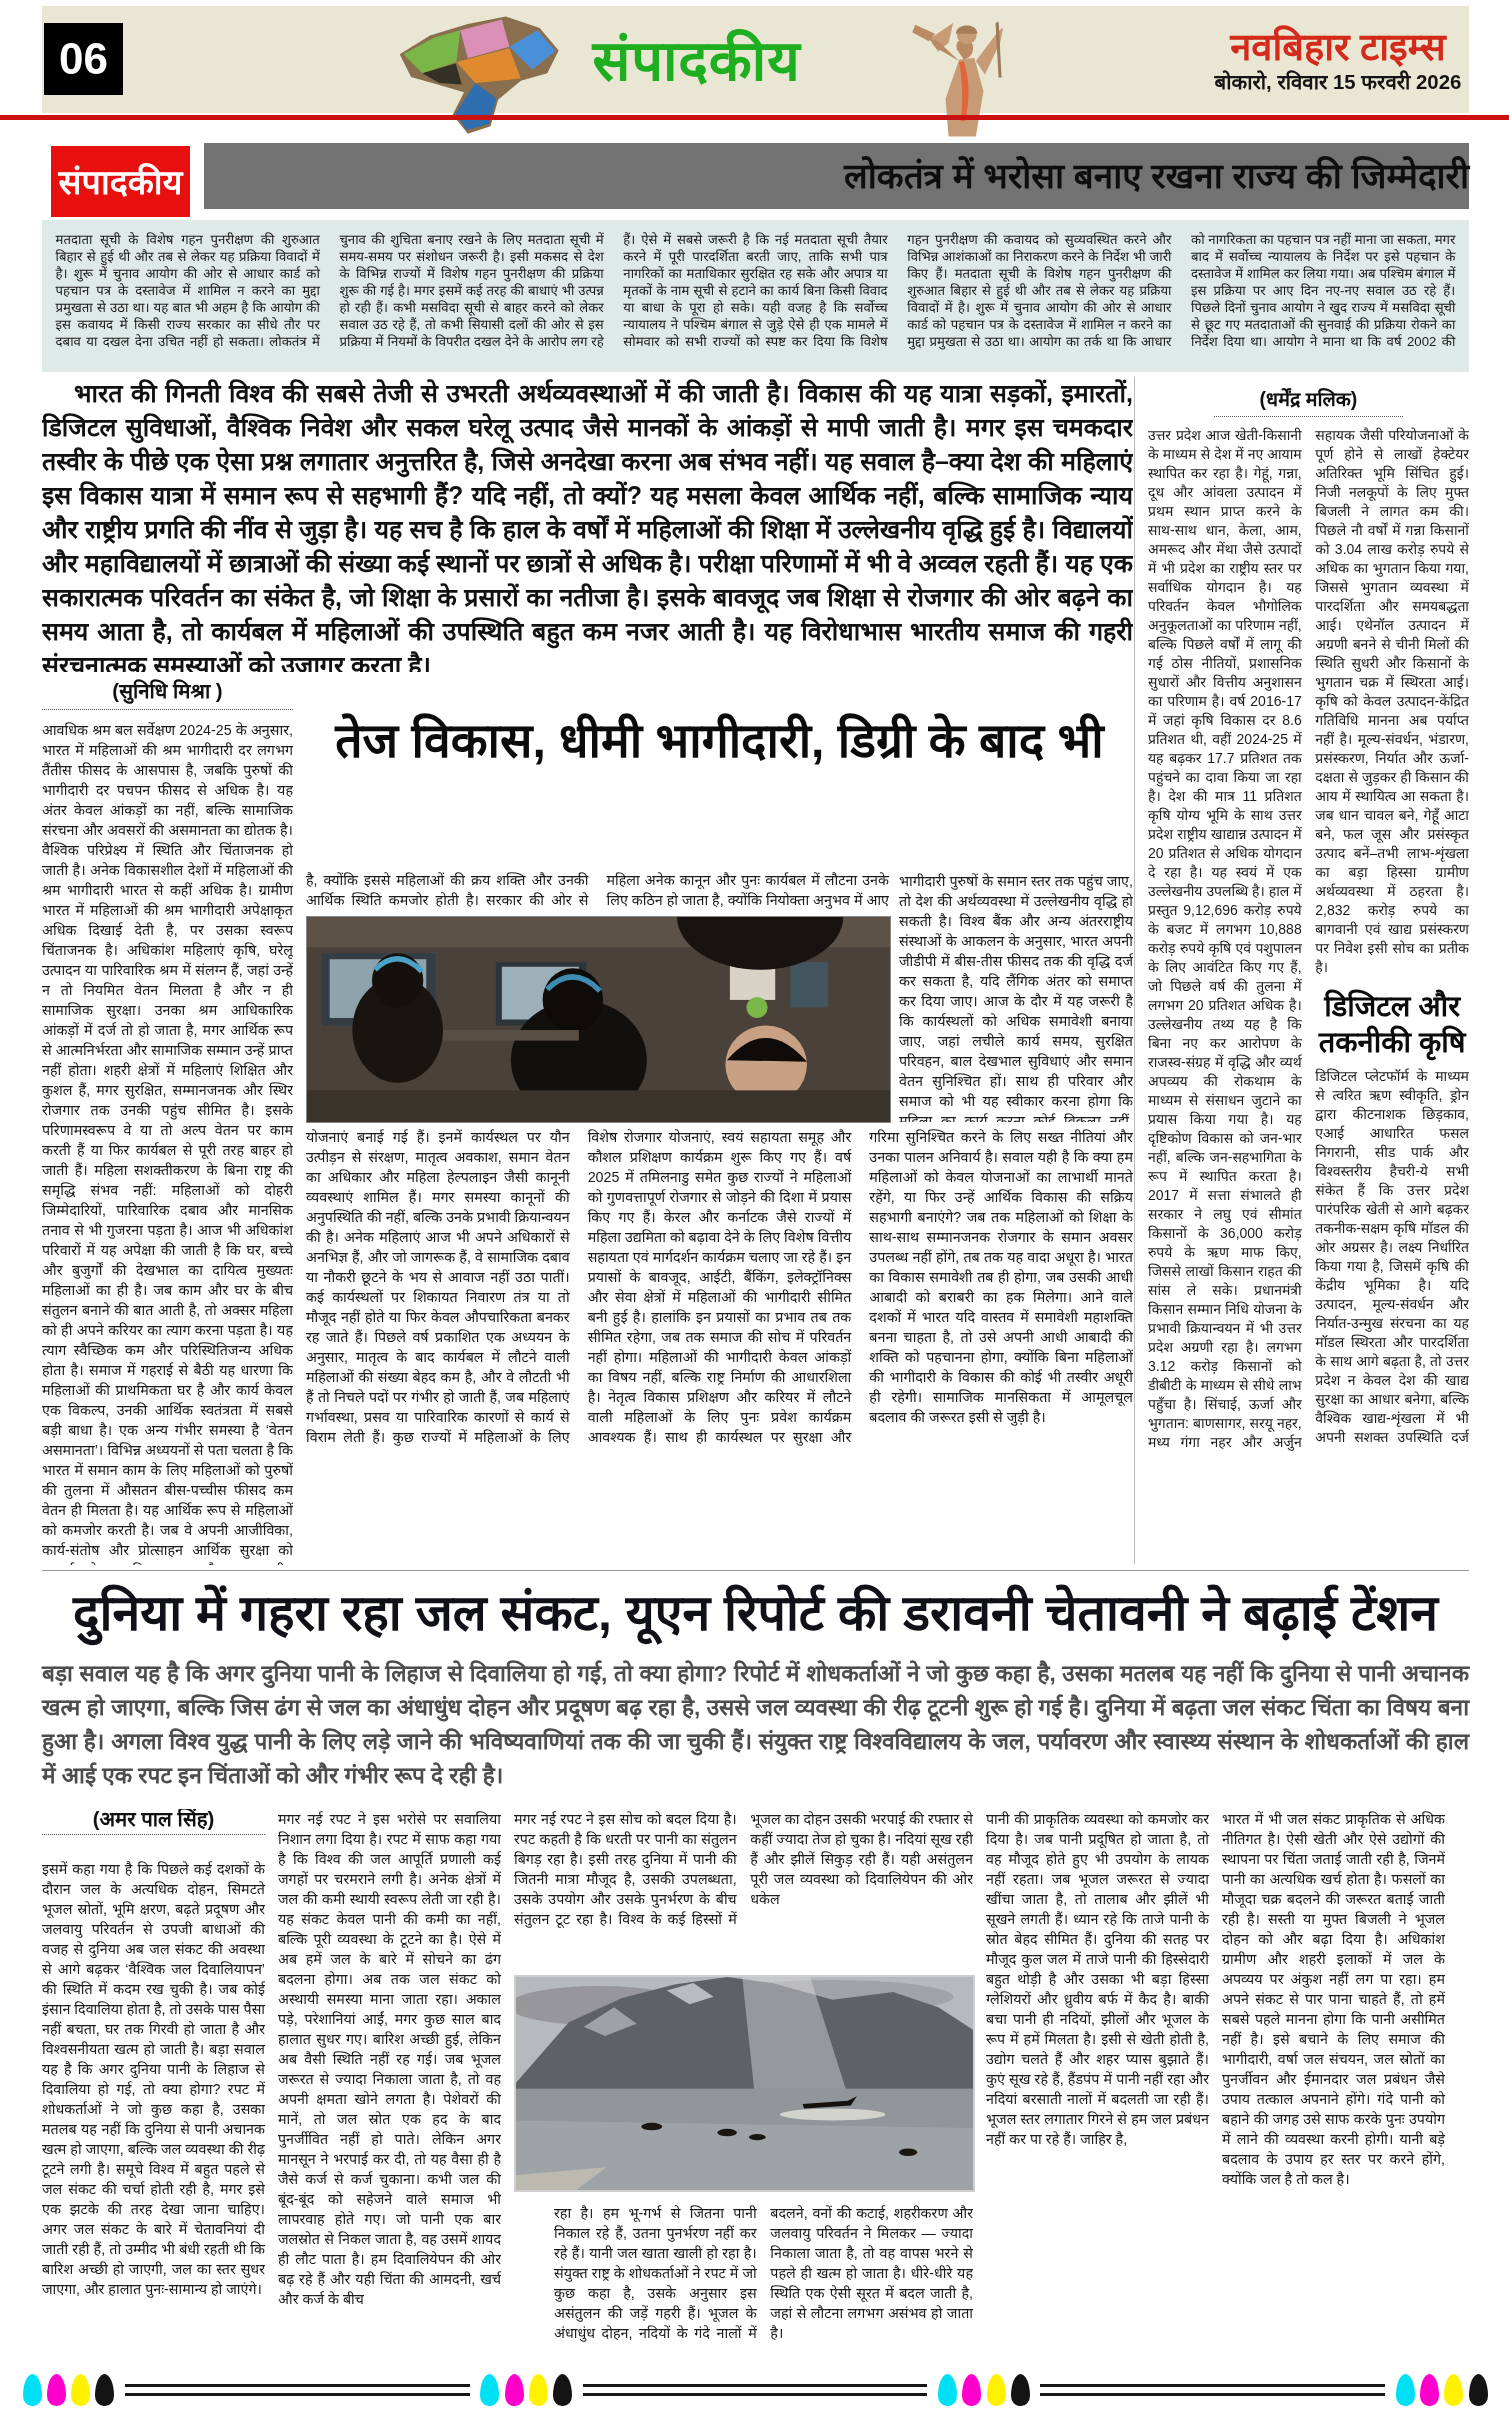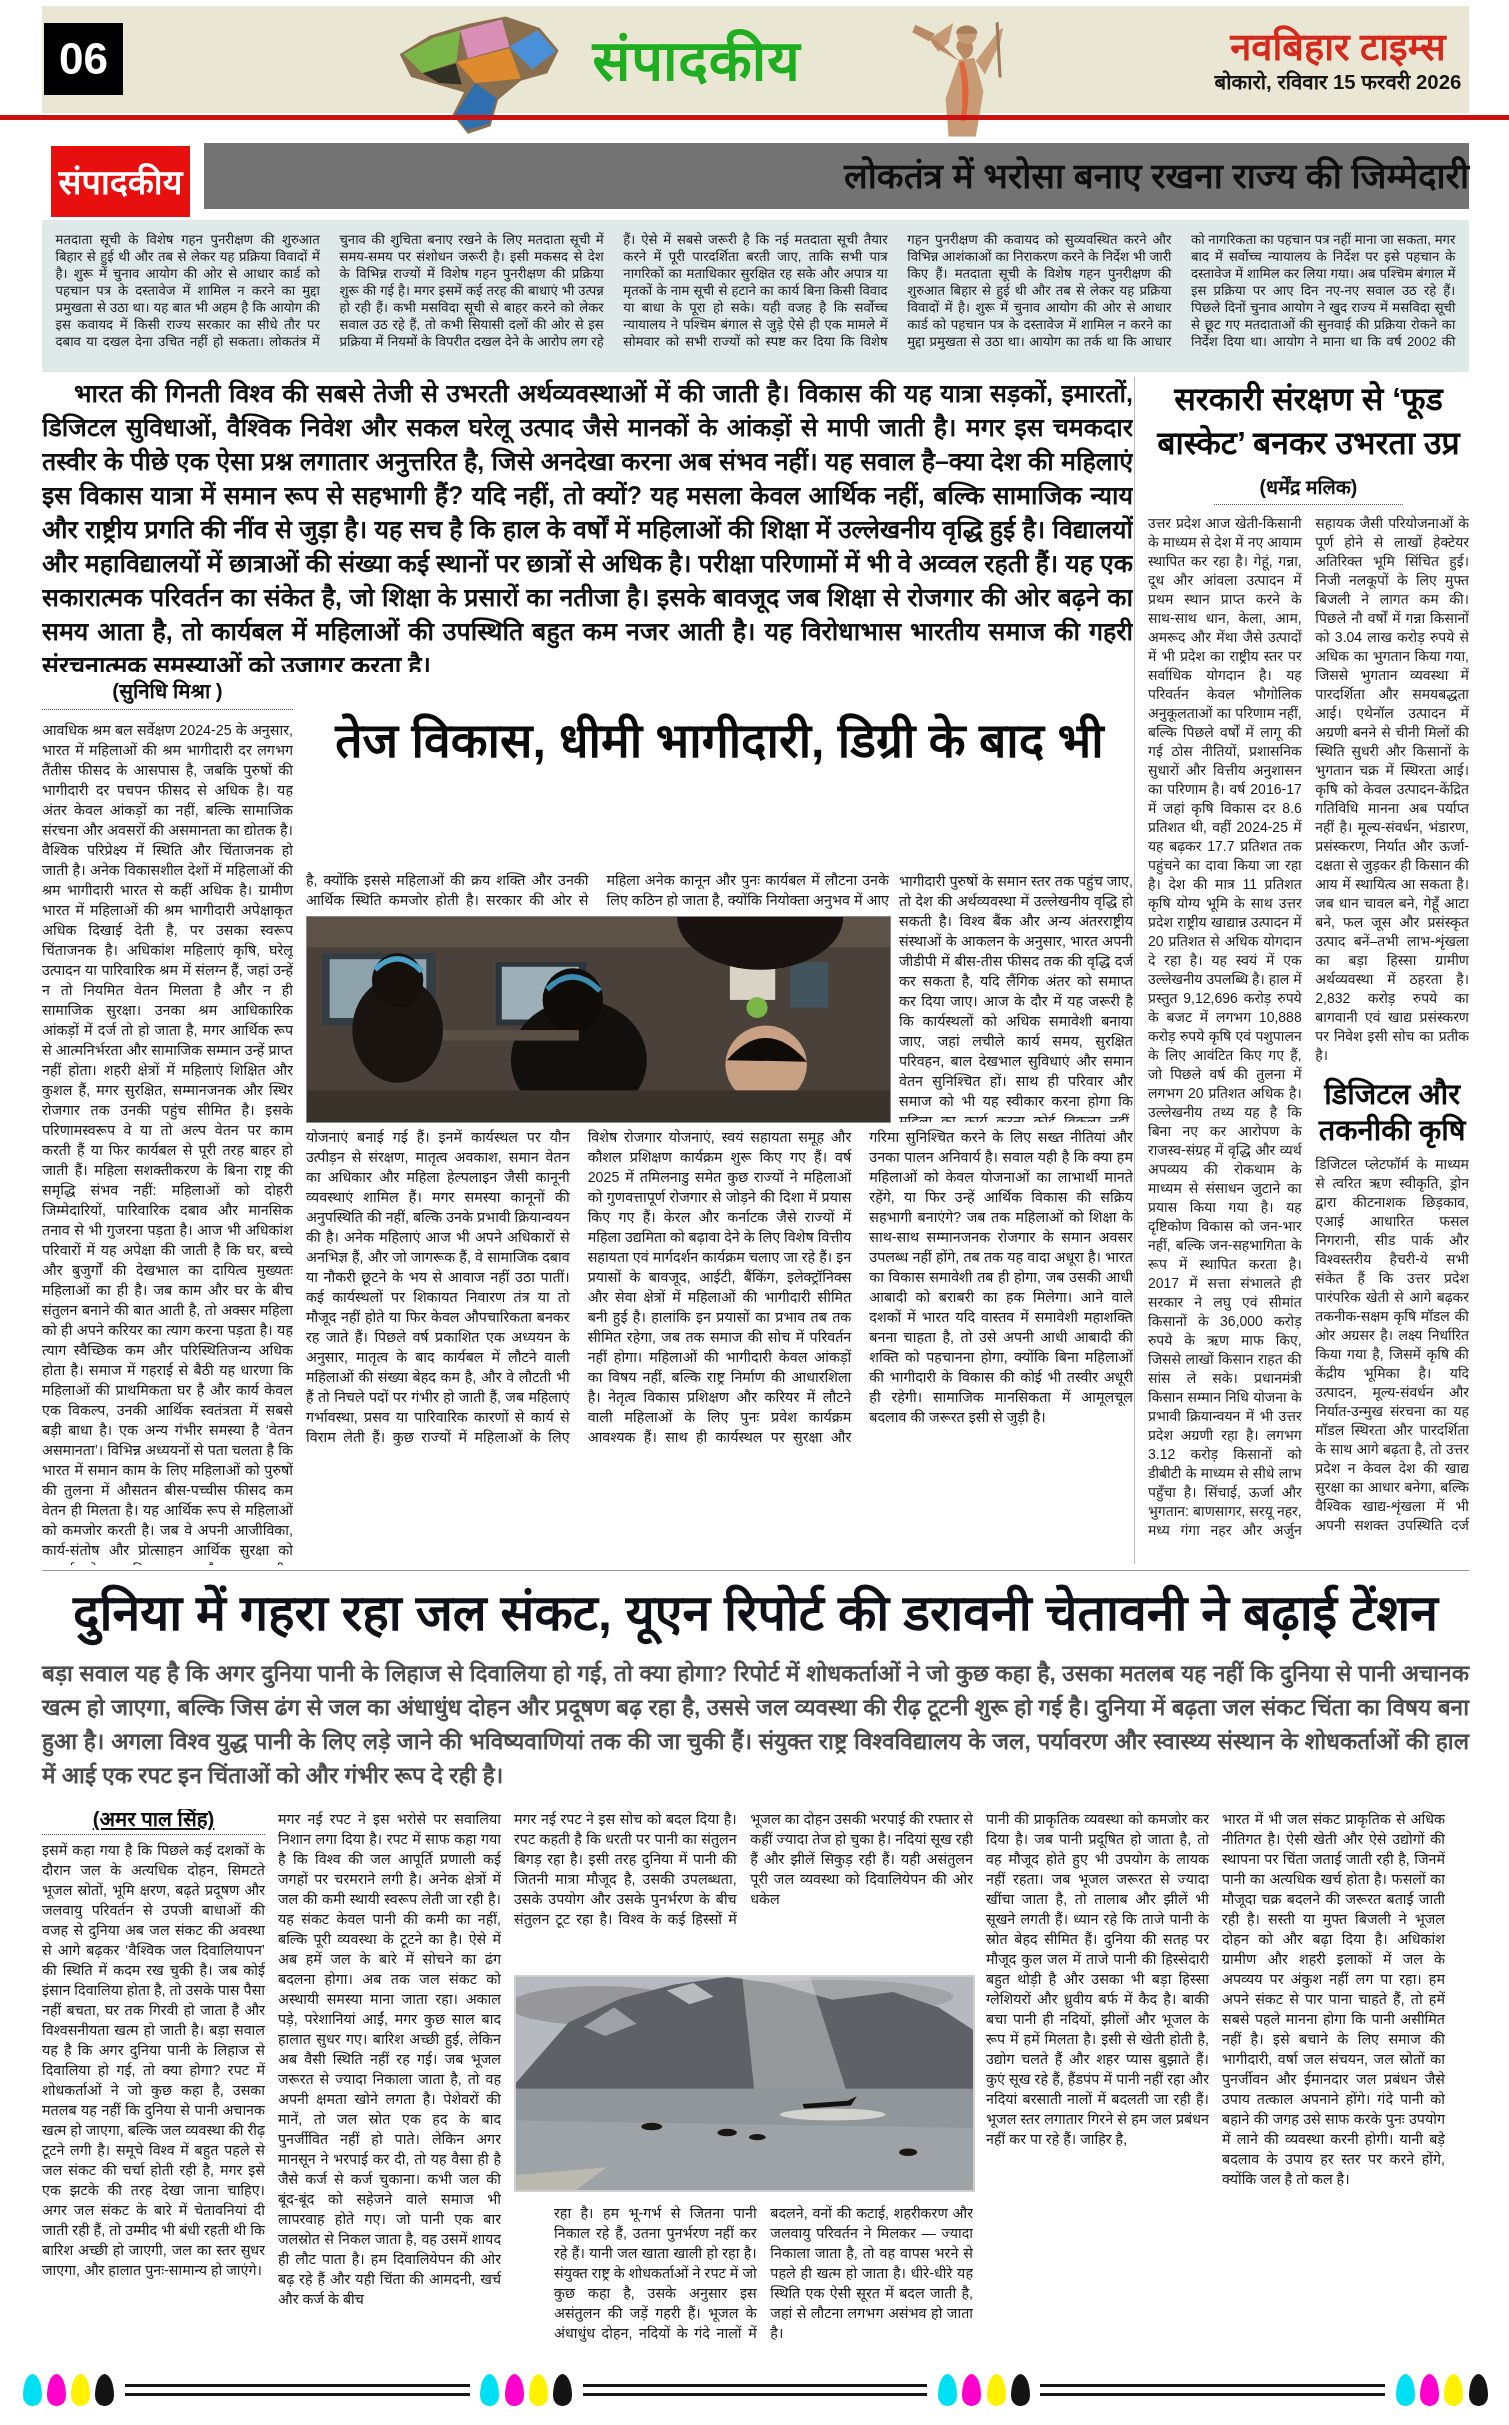--- a/index.html
+++ b/index.html
@@ -53,21 +53,21 @@
   .railflow p{margin:0 0 7.5px 0;}
   .railsub{font-weight:bold;font-size:29px;line-height:36px;text-align:center;margin:10.6px 0 7.5px 0;color:#0b0b0b;}
   
   .water{position:absolute;left:42px;top:1570px;width:1427px;height:796px;border-top:0.8px solid #999;}
   .wt-head{font-weight:bold;font-size:50px;line-height:72px;text-align:center;color:#101018;margin-top:6px;}
   .wt-sub{font-weight:bold;font-size:22.6px;line-height:34px;color:#4d4d4d;text-align:justify;margin-top:7.5px;}
   .wt-body{display:flex;gap:13px;margin-top:16.6px;height:559px;overflow:hidden;
            font-size:14.3px;line-height:20px;text-align:justify;}
   .wt-col{width:223px;flex:0 0 auto;overflow:hidden;}
   .wt-mid{width:459px;flex:0 0 auto;}
-  .wt-col .byline{margin-bottom:5px;font-size:20.4px;text-decoration:underline;}
+  .wt-col .byline{margin-bottom:24px;font-size:20.4px;}
   .wt-midtop,.wt-midbot{column-count:2;column-gap:13.6px;overflow:hidden;}
   .wt-midtop{height:160px;}
   .wt-midbot{height:172px;margin-top:6px;margin-left:40px;}
   .lake{width:457px;height:213px;border:2.3px solid #cfcfcf;margin-top:6px;background:#9ea3a8;}
   
   .regbar{position:absolute;left:22.6px;top:2372px;width:1465px;height:36px;display:flex;align-items:center;gap:10.6px;}
   .reggroup{display:flex;gap:5.3px;align-items:flex-end;}
   .blob{width:19px;height:32px;border-radius:50% 50% 46% 46% / 68% 68% 32% 32%;}
   .b-c{background:#00e0f5;}.b-m{background:#ff00cc;}.b-y{background:#fff200;}.b-k{background:#141414;}
   .regline{flex:1;display:flex;flex-direction:column;gap:5.3px;}
@@ -160,21 +160,20 @@
       <rect x="180" y="150" width="180" height="14" fill="#5a4f45"></rect>
     </svg>
 
     <div class="w-right">भागीदारी पुरुषों के समान स्तर तक पहुंच जाए, तो देश की अर्थव्यवस्था में उल्लेखनीय वृद्धि हो सकती है। विश्व बैंक और अन्य अंतरराष्ट्रीय संस्थाओं के आकलन के अनुसार, भारत अपनी जीडीपी में बीस-तीस फीसद तक की वृद्धि दर्ज कर सकता है, यदि लैंगिक अंतर को समाप्त कर दिया जाए। आज के दौर में यह जरूरी है कि कार्यस्थलों को अधिक समावेशी बनाया जाए, जहां लचीले कार्य समय, सुरक्षित परिवहन, बाल देखभाल सुविधाएं और समान वेतन सुनिश्चित हों। साथ ही परिवार और समाज को भी यह स्वीकार करना होगा कि महिला का कार्य करना कोई विकल्प नहीं, बल्कि उसका अधिकार है। पुरुषों को भी घरेलू जिम्मेदारियों में बराबर भागीदारी निभानी होगी। जब तक यह समग्र विकसित नहीं होगी, तब तक कानून और नीतियां सीमित प्रभाव ही डाल पाएंगी।</div>
     <div class="w-lower">योजनाएं बनाई गई हैं। इनमें कार्यस्थल पर यौन उत्पीड़न से संरक्षण, मातृत्व अवकाश, समान वेतन का अधिकार और महिला हेल्पलाइन जैसी कानूनी व्यवस्थाएं शामिल हैं। मगर समस्या कानूनों की अनुपस्थिति की नहीं, बल्कि उनके प्रभावी क्रियान्वयन की है। अनेक महिलाएं आज भी अपने अधिकारों से अनभिज्ञ हैं, और जो जागरूक हैं, वे सामाजिक दबाव या नौकरी छूटने के भय से आवाज नहीं उठा पातीं। कई कार्यस्थलों पर शिकायत निवारण तंत्र या तो मौजूद नहीं होते या फिर केवल औपचारिकता बनकर रह जाते हैं। पिछले वर्ष प्रकाशित एक अध्ययन के अनुसार, मातृत्व के बाद कार्यबल में लौटने वाली महिलाओं की संख्या बेहद कम है, और वे लौटती भी हैं तो निचले पदों पर गंभीर हो जाती हैं, जब महिलाएं गर्भावस्था, प्रसव या पारिवारिक कारणों से कार्य से विराम लेती हैं। कुछ राज्यों में महिलाओं के लिए विशेष रोजगार योजनाएं, स्वयं सहायता समूह और कौशल प्रशिक्षण कार्यक्रम शुरू किए गए हैं। वर्ष 2025 में तमिलनाडु समेत कुछ राज्यों ने महिलाओं को गुणवत्तापूर्ण रोजगार से जोड़ने की दिशा में प्रयास किए गए हैं। केरल और कर्नाटक जैसे राज्यों में महिला उद्यमिता को बढ़ावा देने के लिए विशेष वित्तीय सहायता एवं मार्गदर्शन कार्यक्रम चलाए जा रहे हैं। इन प्रयासों के बावजूद, आईटी, बैंकिंग, इलेक्ट्रॉनिक्स और सेवा क्षेत्रों में महिलाओं की भागीदारी सीमित बनी हुई है। हालांकि इन प्रयासों का प्रभाव तब तक सीमित रहेगा, जब तक समाज की सोच में परिवर्तन नहीं होगा। महिलाओं की भागीदारी केवल आंकड़ों का विषय नहीं, बल्कि राष्ट्र निर्माण की आधारशिला है। नेतृत्व विकास प्रशिक्षण और करियर में लौटने वाली महिलाओं के लिए पुनः प्रवेश कार्यक्रम आवश्यक हैं। साथ ही कार्यस्थल पर सुरक्षा और गरिमा सुनिश्चित करने के लिए सख्त नीतियां और उनका पालन अनिवार्य है। सवाल यही है कि क्या हम महिलाओं को केवल योजनाओं का लाभार्थी मानते रहेंगे, या फिर उन्हें आर्थिक विकास की सक्रिय सहभागी बनाएंगे? जब तक महिलाओं को शिक्षा के साथ-साथ सम्मानजनक रोजगार के समान अवसर उपलब्ध नहीं होंगे, तब तक यह वादा अधूरा है। भारत का विकास समावेशी तब ही होगा, जब उसकी आधी आबादी को बराबरी का हक मिलेगा। आने वाले दशकों में भारत यदि वास्तव में समावेशी महाशक्ति बनना चाहता है, तो उसे अपनी आधी आबादी की शक्ति को पहचानना होगा, क्योंकि बिना महिलाओं की भागीदारी के विकास की कोई भी तस्वीर अधूरी ही रहेगी। सामाजिक मानसिकता में आमूलचूल बदलाव की जरूरत इसी से जुड़ी है।</div>
   </div>
 
   <div class="vdiv"></div>
 
   <div class="rail">
-    <div class="railhead">सरकारी संरक्षण से ‘फूड बास्केट’ बनकर उभरता उप्र</div>
     <div class="byline">(धर्मेंद्र मलिक)</div>
     <div class="railflow">
       <p>उत्तर प्रदेश आज खेती-किसानी के माध्यम से देश में नए आयाम स्थापित कर रहा है। गेहूं, गन्ना, दूध और आंवला उत्पादन में प्रथम स्थान प्राप्त करने के साथ-साथ धान, केला, आम, अमरूद और मेंथा जैसे उत्पादों में भी प्रदेश का राष्ट्रीय स्तर पर सर्वाधिक योगदान है। यह परिवर्तन केवल भौगोलिक अनुकूलताओं का परिणाम नहीं, बल्कि पिछले वर्षों में लागू की गई ठोस नीतियों, प्रशासनिक सुधारों और वित्तीय अनुशासन का परिणाम है। वर्ष 2016-17 में जहां कृषि विकास दर 8.6 प्रतिशत थी, वहीं 2024-25 में यह बढ़कर 17.7 प्रतिशत तक पहुंचने का दावा किया जा रहा है। देश की मात्र 11 प्रतिशत कृषि योग्य भूमि के साथ उत्तर प्रदेश राष्ट्रीय खाद्यान्न उत्पादन में 20 प्रतिशत से अधिक योगदान दे रहा है। यह स्वयं में एक उल्लेखनीय उपलब्धि है। हाल में प्रस्तुत 9,12,696 करोड़ रुपये के बजट में लगभग 10,888 करोड़ रुपये कृषि एवं पशुपालन के लिए आवंटित किए गए हैं, जो पिछले वर्ष की तुलना में लगभग 20 प्रतिशत अधिक है। उल्लेखनीय तथ्य यह है कि बिना नए कर आरोपण के राजस्व-संग्रह में वृद्धि और व्यर्थ अपव्यय की रोकथाम के माध्यम से संसाधन जुटाने का प्रयास किया गया है। यह दृष्टिकोण विकास को जन-भार नहीं, बल्कि जन-सहभागिता के रूप में स्थापित करता है। 2017 में सत्ता संभालते ही सरकार ने लघु एवं सीमांत किसानों के 36,000 करोड़ रुपये के ऋण माफ किए, जिससे लाखों किसान राहत की सांस ले सके। प्रधानमंत्री किसान सम्मान निधि योजना के प्रभावी क्रियान्वयन में भी उत्तर प्रदेश अग्रणी रहा है। लगभग 3.12 करोड़ किसानों को डीबीटी के माध्यम से सीधे लाभ पहुँचा है। सिंचाई, ऊर्जा और भुगतान: बाणसागर, सरयू नहर, मध्य गंगा नहर और अर्जुन सहायक जैसी परियोजनाओं के पूर्ण होने से लाखों हेक्टेयर अतिरिक्त भूमि सिंचित हुई। निजी नलकूपों के लिए मुफ्त बिजली ने लागत कम की। पिछले नौ वर्षों में गन्ना किसानों को 3.04 लाख करोड़ रुपये से अधिक का भुगतान किया गया, जिससे भुगतान व्यवस्था में पारदर्शिता और समयबद्धता आई। एथेनॉल उत्पादन में अग्रणी बनने से चीनी मिलों की स्थिति सुधरी और किसानों के भुगतान चक्र में स्थिरता आई। कृषि को केवल उत्पादन-केंद्रित गतिविधि मानना अब पर्याप्त नहीं है। मूल्य-संवर्धन, भंडारण, प्रसंस्करण, निर्यात और ऊर्जा-दक्षता से जुड़कर ही किसान की आय में स्थायित्व आ सकता है। जब धान चावल बने, गेहूँ आटा बने, फल जूस और प्रसंस्कृत उत्पाद बनें–तभी लाभ-शृंखला का बड़ा हिस्सा ग्रामीण अर्थव्यवस्था में ठहरता है। 2,832 करोड़ रुपये का बागवानी एवं खाद्य प्रसंस्करण पर निवेश इसी सोच का प्रतीक है।</p>
       <div class="railsub">डिजिटल और तकनीकी कृषि</div>
       <p>डिजिटल प्लेटफॉर्म के माध्यम से त्वरित ऋण स्वीकृति, ड्रोन द्वारा कीटनाशक छिड़काव, एआई आधारित फसल निगरानी, सीड पार्क और विश्वस्तरीय हैचरी-ये सभी संकेत हैं कि उत्तर प्रदेश पारंपरिक खेती से आगे बढ़कर तकनीक-सक्षम कृषि मॉडल की ओर अग्रसर है। लक्ष्य निर्धारित किया गया है, जिसमें कृषि की केंद्रीय भूमिका है। यदि उत्पादन, मूल्य-संवर्धन और निर्यात-उन्मुख संरचना का यह मॉडल स्थिरता और पारदर्शिता के साथ आगे बढ़ता है, तो उत्तर प्रदेश न केवल देश की खाद्य सुरक्षा का आधार बनेगा, बल्कि वैश्विक खाद्य-शृंखला में भी अपनी सशक्त उपस्थिति दर्ज करा सकता है। उत्तर प्रदेश अब केवल अपनी आवश्यकता पूरी करने वाला राज्य नहीं, बल्कि राष्ट्रीय और अंतरराष्ट्रीय खाद्य-सुरक्षा विमर्श का एक महत्वपूर्ण केंद्र बनता दिखाई दे रहा है।</p>
 
     </div>
   </div>
 
   <div class="water">

